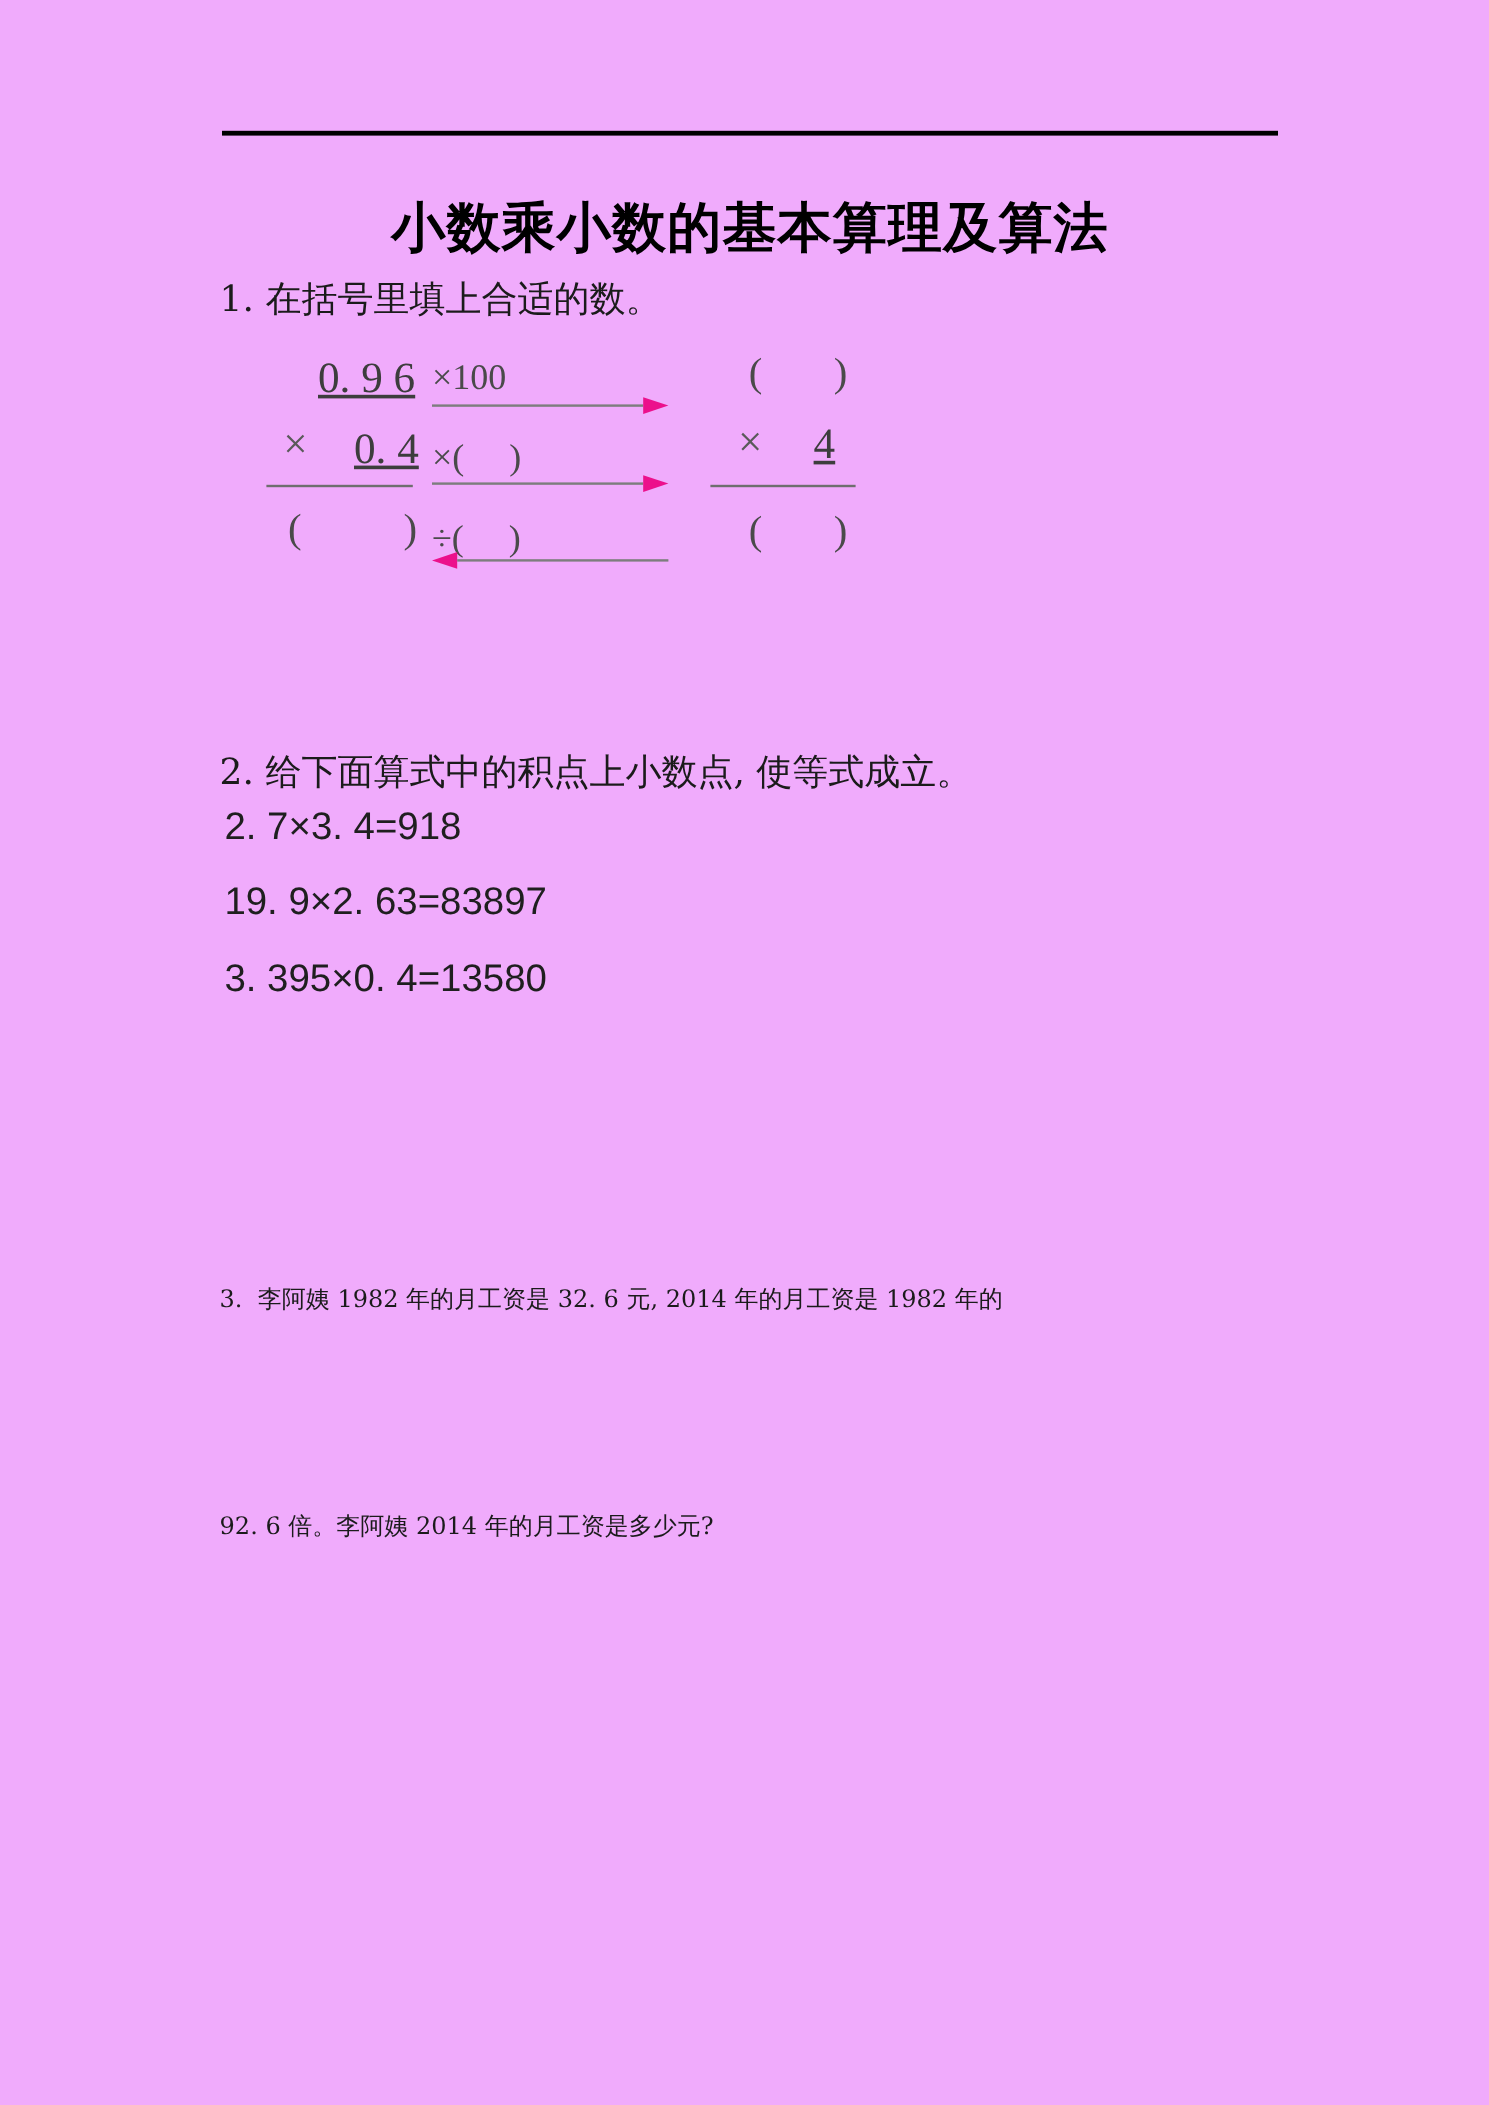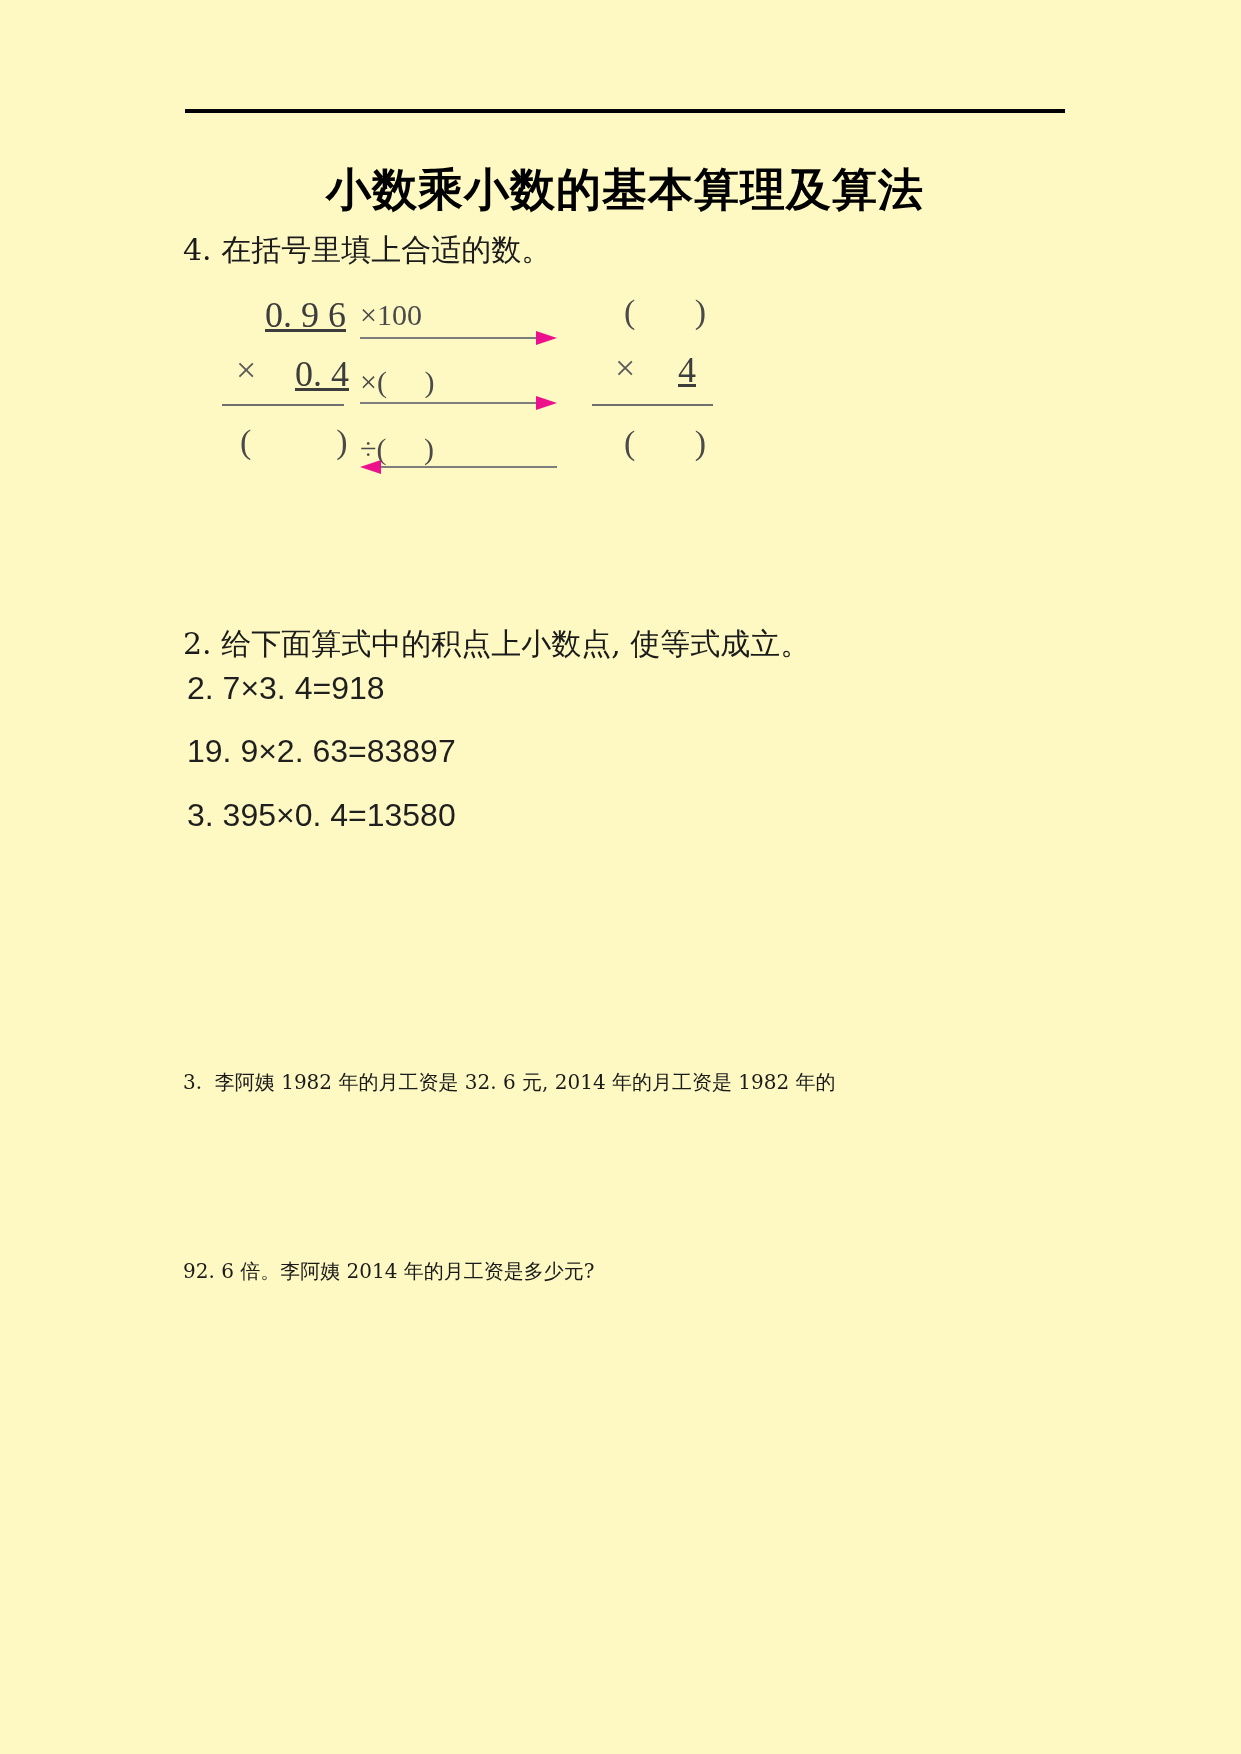--- a/index.html
+++ b/index.html
@@ -7,21 +7,21 @@
     --diagram-ink:#3d3d3d;
     --rule-gray:#6e6e6e;
     --arrow-line:#7d7d7d;
     --arrow-head:#ec108c;
   }
   *{margin:0;padding:0;box-sizing:border-box;}
   html,body{background:#ffffff;}
   .page{
     position:relative;
     width:1241px;height:1754px;
-    background:#fef9c3;
+    background:#f0abfc;
     overflow:hidden;
     font-family:"DejaVu Serif","Liberation Serif",serif;
     color:var(--ink);
   }
   .abs{position:absolute;line-height:1;white-space:pre;}
   .header-rule{
     position:absolute;left:185px;top:109px;width:880px;height:4px;
     background:#000;
   }
   .doc-title{
@@ -64,21 +64,21 @@
 </style>
 </head>
 <body>
 
 <div class="page">
 
   <div class="header-rule"></div>
 
   <div class="doc-title">小数乘小数的基本算理及算法</div>
 
-  <div class="abs body-text" style="left:183px;top:235px;">4. 在括号里填上合适的数。</div>
+  <div class="abs body-text" style="left:183px;top:235px;">1. 在括号里填上合适的数。</div>
 
   <div class="diagram">
 
     <div class="dg dg-num" style="left:45px;top:12px;">0. 9 6</div>
     <div class="dg dg-op" style="left:16px;top:67px;">×</div>
     <div class="dg dg-num" style="left:75px;top:71px;">0. 4</div>
     <div class="vinculum" style="left:2px;top:119px;width:122px;"></div>
     <div class="dg dg-paren" style="left:20px;top:140px;">(&nbsp;&nbsp;&nbsp;&nbsp;&nbsp;&nbsp;&nbsp;&nbsp;&nbsp;&nbsp;)</div>
 
     <div class="dg dg-mid" style="top:15px;">×100</div>

